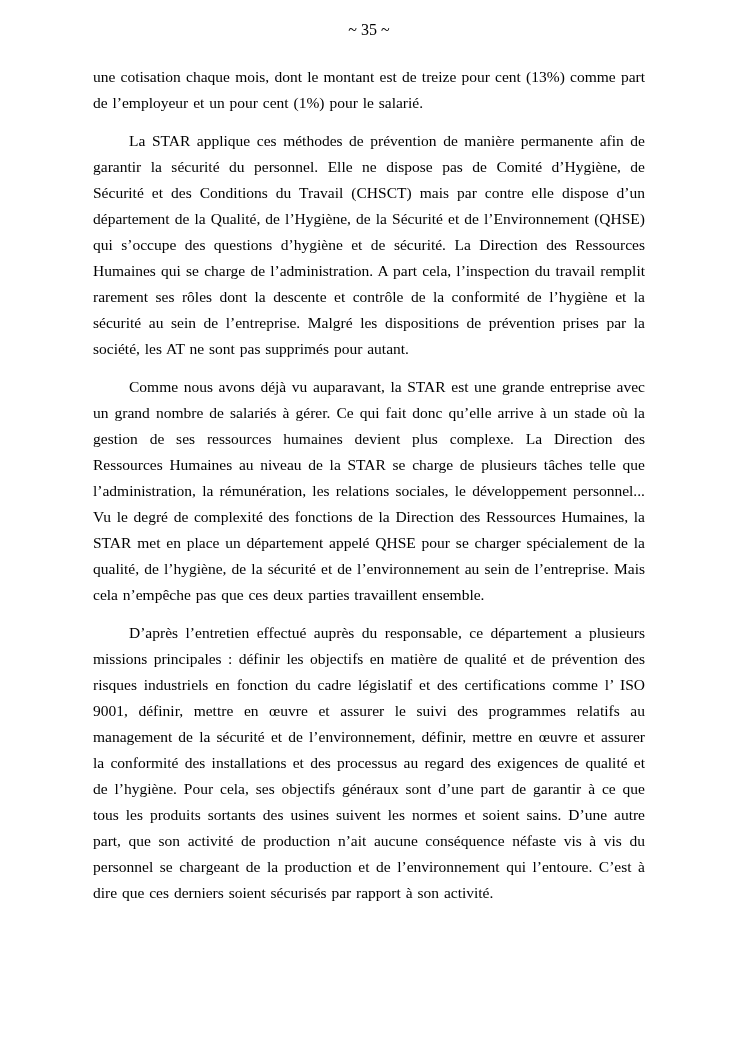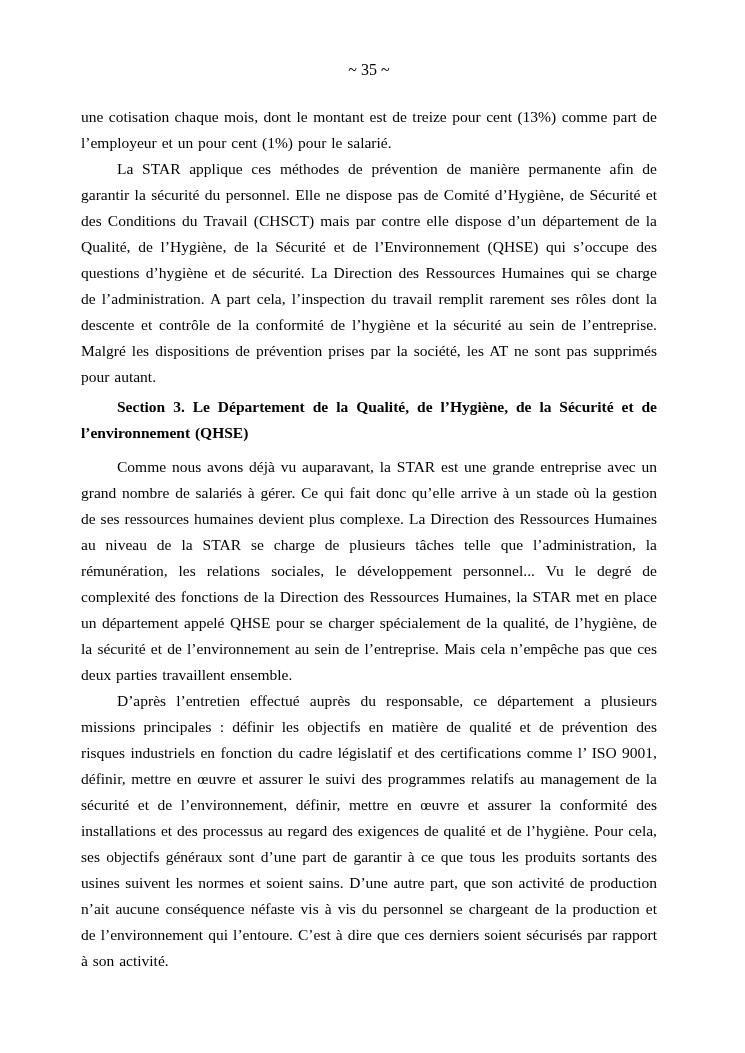--- a/index.html
+++ b/index.html
@@ -6,35 +6,35 @@
     margin: 0;
     padding: 0;
     background: #ffffff;
   }
   .page {
     position: relative;
     width: 745px;
     height: 1053px;
     background: #ffffff;
     box-sizing: border-box;
-    padding: 60px 88px 0 81px;
+    padding: 20px 88px 0 81px;
     font-family: "Liberation Serif", "DejaVu Serif", serif;
     color: #000000;
     overflow: hidden;
   }
   .page-number {
     text-align: center;
     font-size: 16px;
     line-height: 20px;
     margin: 0 0 24px 0;
     font-weight: normal;
   }
   .content p,
   .content h2 {
-    margin: 0;
+    margin: 12px;
     font-size: 15.5px;
     line-height: 26px;
     text-align: justify;
     text-indent: 36px;
     word-spacing: 1px;
   }
   .content p.no-indent {
     text-indent: 0;
   }
   .content h2.section-heading {
@@ -46,20 +46,19 @@
 <body>
 
 <div class="page">
   <div class="page-number">~ 35 ~</div>
 
   <div class="content">
     <p class="no-indent">une cotisation chaque mois, dont le montant est de treize pour cent (13%) comme part de l’employeur et un pour cent (1%) pour le salarié.</p>
 
     <p>La STAR applique ces méthodes de prévention de manière permanente afin de garantir la sécurité du personnel. Elle ne dispose pas de Comité d’Hygiène, de Sécurité et des Conditions du Travail (CHSCT) mais par contre elle dispose d’un département de la Qualité, de l’Hygiène, de la Sécurité et de l’Environnement (QHSE) qui s’occupe des questions d’hygiène et de sécurité. La Direction des Ressources Humaines qui se charge de l’administration.  A part cela, l’inspection du travail remplit rarement ses rôles dont la descente et contrôle de la conformité de l’hygiène et la sécurité au sein de l’entreprise. Malgré les dispositions de prévention prises par la société, les AT ne sont pas supprimés pour autant.</p>
 
-    <h2 class="section-heading">Section 3. Le  Département de la  Qualité, de l’Hygiène, de la Sécurité et de l’environnement (QHSE)</h2>
 
     <p>Comme nous avons déjà vu auparavant, la STAR est une grande entreprise avec un grand nombre de salariés à gérer. Ce qui fait donc qu’elle arrive à un stade où la gestion de ses ressources humaines devient plus complexe.  La Direction des Ressources Humaines au niveau de la STAR se charge de plusieurs tâches telle que  l’administration,  la rémunération, les relations sociales, le développement personnel... Vu le degré de complexité des fonctions de la Direction des Ressources Humaines, la STAR met en place un département appelé QHSE pour se charger spécialement de la qualité, de l’hygiène, de la sécurité et de l’environnement au sein de l’entreprise. Mais cela n’empêche pas que ces deux parties travaillent ensemble.</p>
 
     <p>D’après l’entretien effectué auprès du  responsable, ce département a plusieurs missions principales :  définir les objectifs en matière de qualité et de prévention des risques industriels en fonction du cadre législatif et des certifications comme l’ ISO 9001, définir, mettre en œuvre et assurer le suivi des programmes relatifs au management de la sécurité et de l’environnement, définir, mettre en œuvre et assurer la conformité des installations et des processus au regard des exigences de qualité et de l’hygiène. Pour cela, ses objectifs généraux sont d’une part de garantir à ce que tous les produits sortants des usines suivent les normes et soient sains. D’une autre part, que son activité de production n’ait aucune conséquence néfaste vis à vis du personnel se chargeant de la production et de l’environnement qui l’entoure. C’est à dire que ces derniers soient sécurisés par rapport à son activité.</p>
 
   </div>
 </div>
 
 </body></html>

